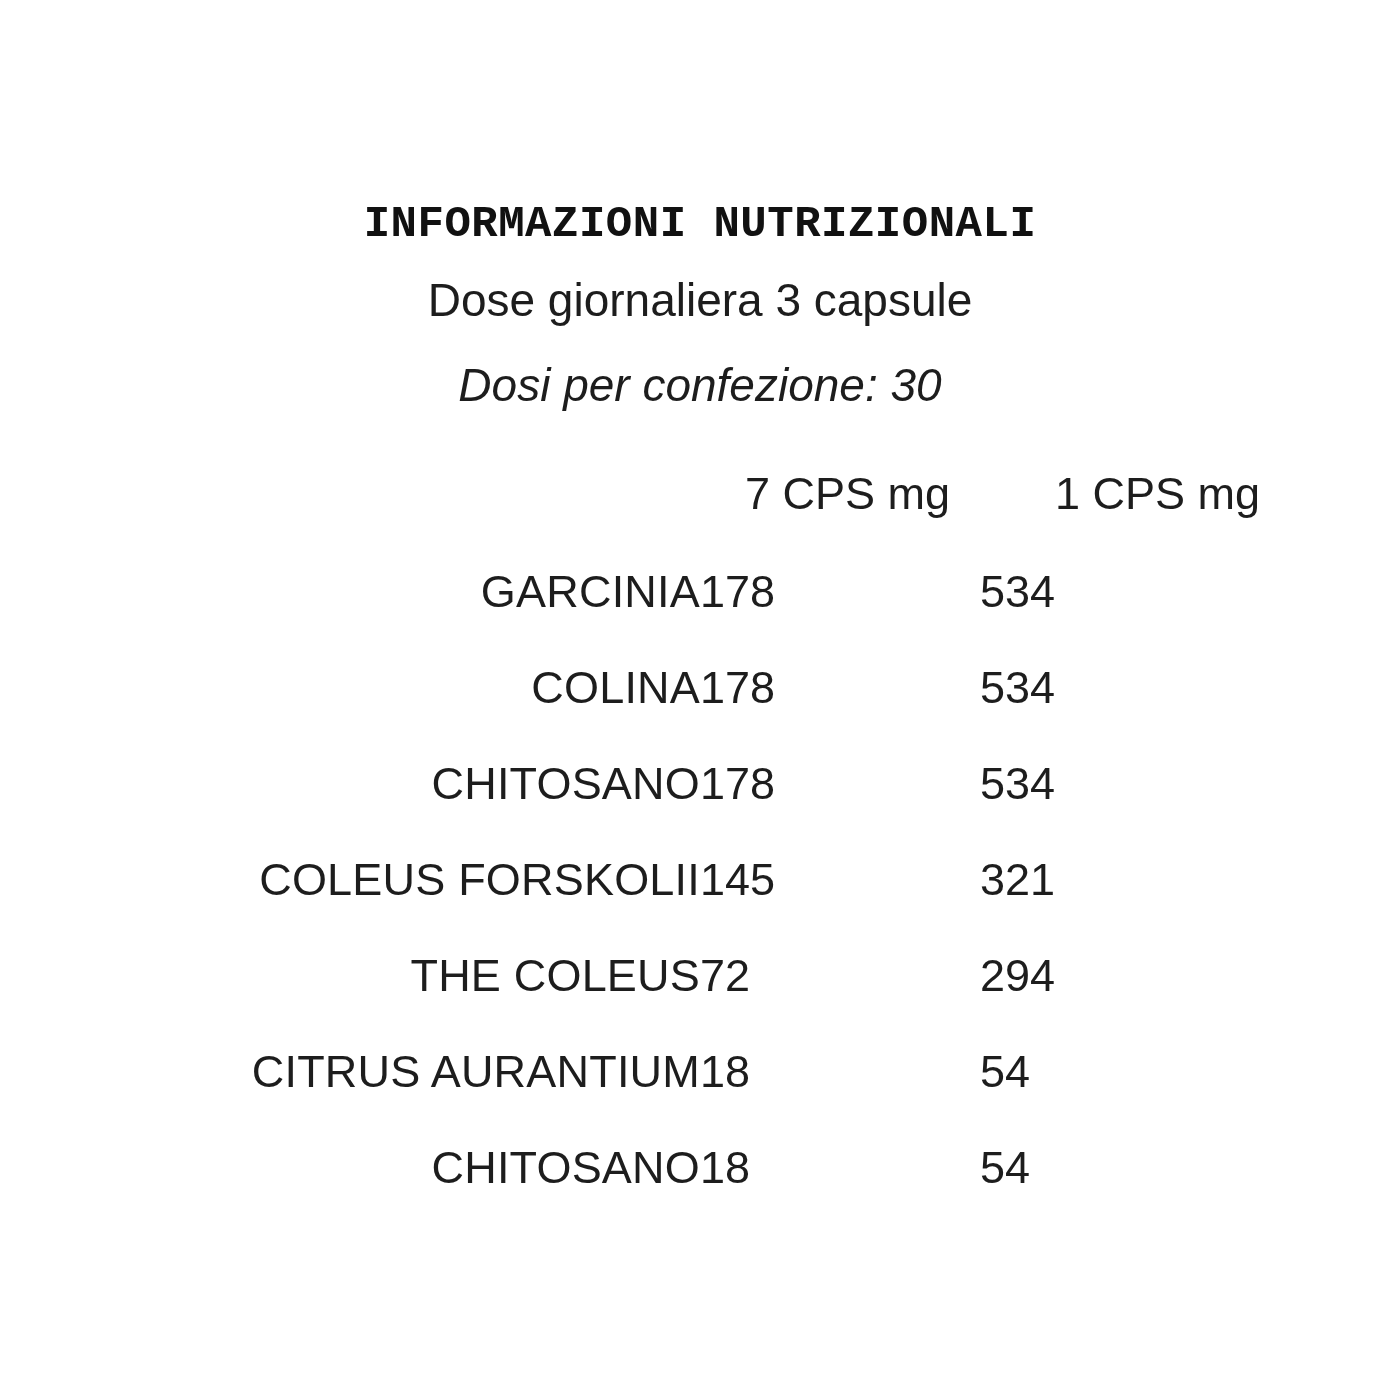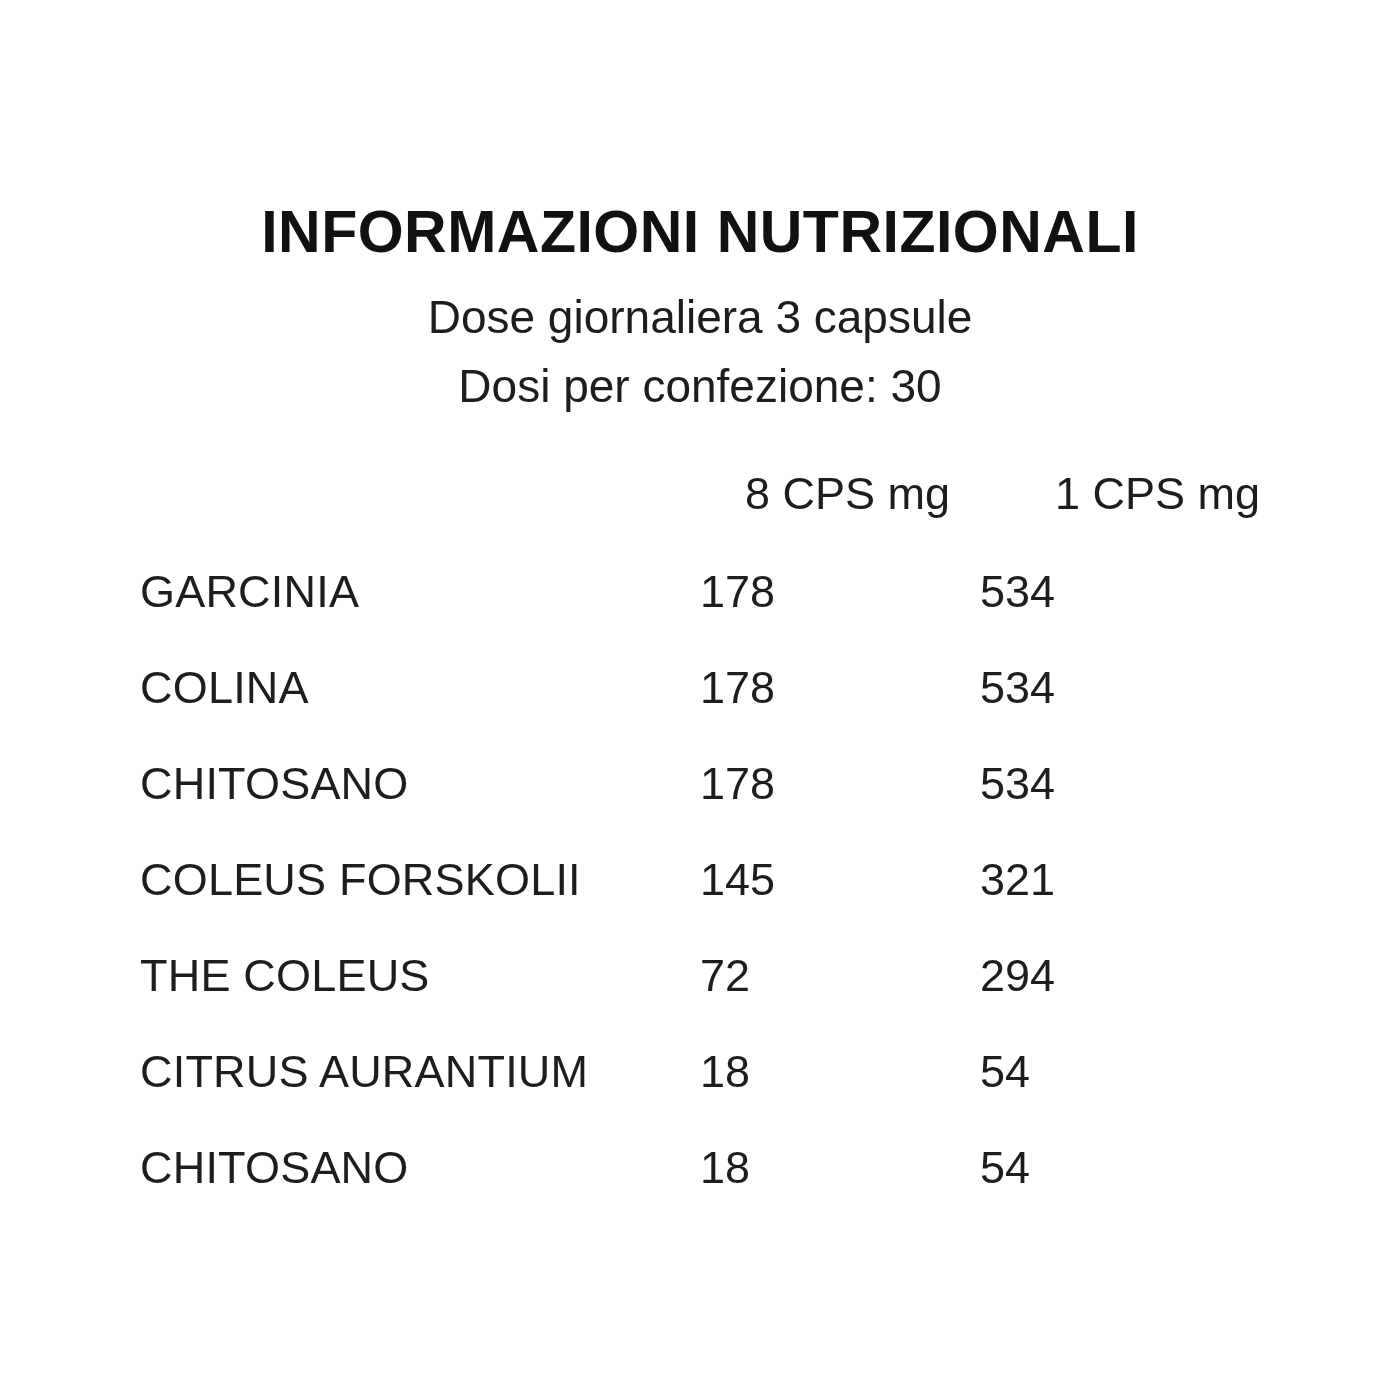--- a/index.html
+++ b/index.html
@@ -17,42 +17,44 @@
   .panel {
     width: 1400px;
     height: 1400px;
     box-sizing: border-box;
     padding: 200px 140px 0 140px;
     display: flex;
     flex-direction: column;
   }
   .title {
     text-align: center;
-    font-size: 59px;
+    font-size: 44px;
     font-weight: 700;
     letter-spacing: 0.5px;
     line-height: 1.1;
     margin: 0 0 14px 0;
     color: #111111;
+    font-family: Liberation Mono, monospace;
   }
   .subtitle {
     text-align: center;
     font-size: 46px;
     font-weight: 400;
     line-height: 1.32;
     color: #1d1d1d;
     margin: 8px;
   }
   .subtitle-2 {
     text-align: center;
     font-size: 46px;
     font-weight: 400;
     line-height: 1.32;
     color: #1d1d1d;
-    margin: 0 0 52px 0;
+    margin: 16px 0 52px 0;
+    font-style: italic;
   }
   table.nutrition {
     width: 100%;
     border-collapse: collapse;
     table-layout: fixed;
   }
   table.nutrition col.c-name { width: 50%; }
   table.nutrition col.c-val  { width: 25%; }
 
   table.nutrition th {
@@ -67,21 +69,21 @@
     text-align: left;
   }
   table.nutrition td {
     font-size: 45px;
     font-weight: 400;
     color: #1d1d1d;
     padding: 0 0 44px 0;
     white-space: nowrap;
   }
   table.nutrition td.name {
-    text-align: left;
+    text-align: right;
     letter-spacing: 0.2px;
   }
   table.nutrition td.val {
   }
   table.nutrition tr:last-child td {
     padding-bottom: 0;
   }
   .col1-pad { padding-right: 30px !important; }
 </style>
 </head>
@@ -97,21 +99,21 @@
 
   <table class="nutrition">
     <colgroup>
       <col class="c-name">
       <col class="c-val">
       <col class="c-val">
     </colgroup>
     <thead>
       <tr>
         <th class="name-head"></th>
-        <th class="col1-pad">8 CPS mg</th>
+        <th class="col1-pad">7 CPS mg</th>
         <th>1 CPS mg</th>
       </tr>
     </thead>
     <tbody>
       <tr>
         <td class="name">GARCINIA</td>
         <td class="val col1-pad">178</td>
         <td class="val">534</td>
       </tr>
       <tr>

